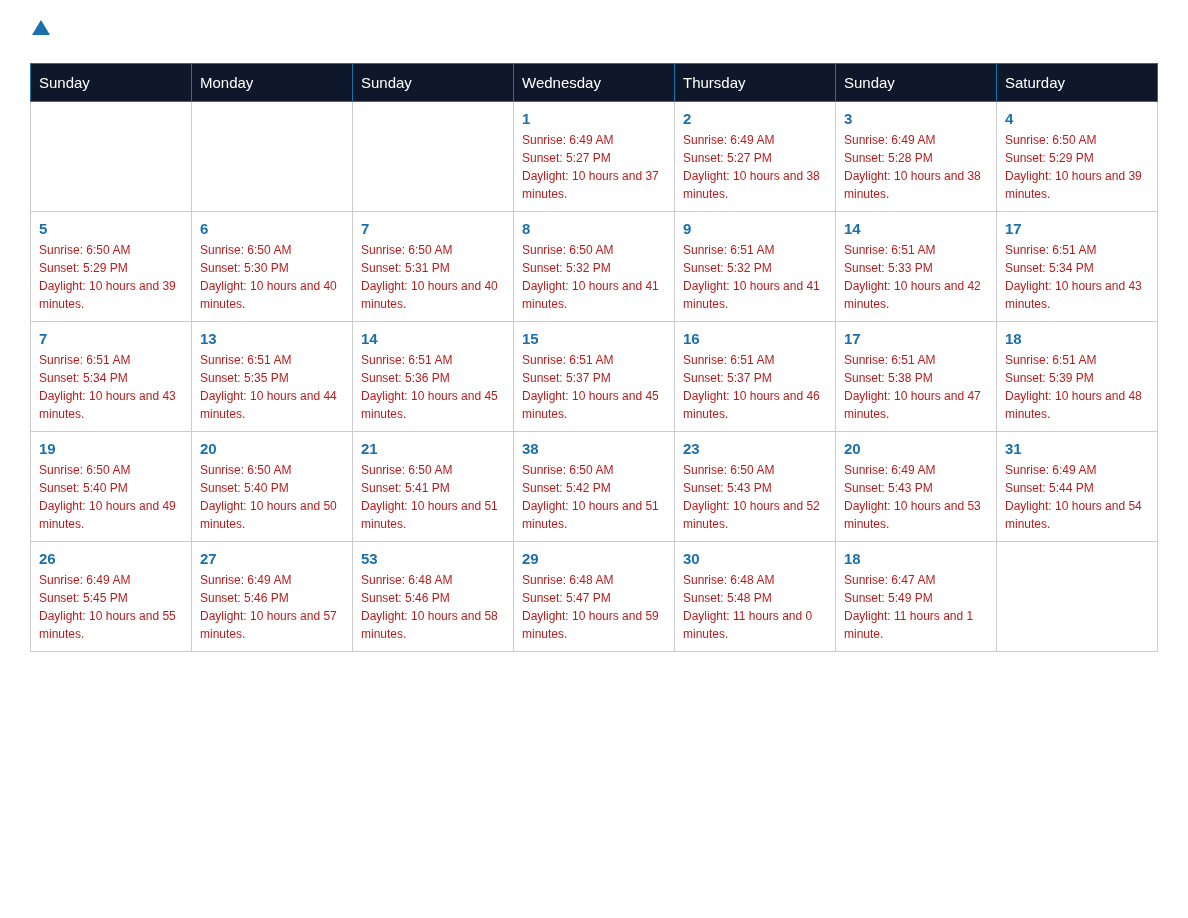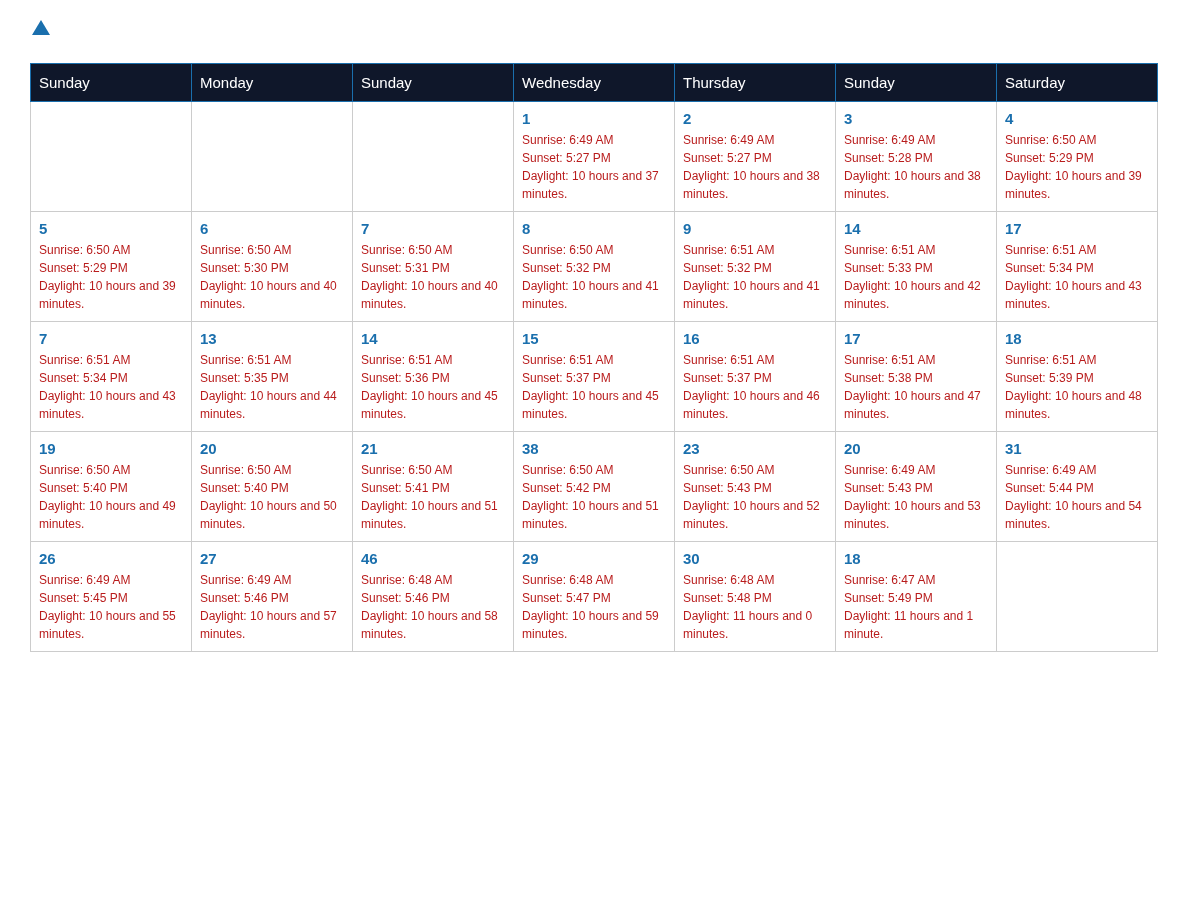--- a/index.html
+++ b/index.html
@@ -218,21 +218,21 @@
       <tr>
         <td>
           <span class="day-number">26</span>
           <div class="day-info">Sunrise: 6:49 AM<br>Sunset: 5:45 PM<br>Daylight: 10 hours and 55 minutes.</div>
         </td>
         <td>
           <span class="day-number">27</span>
           <div class="day-info">Sunrise: 6:49 AM<br>Sunset: 5:46 PM<br>Daylight: 10 hours and 57 minutes.</div>
         </td>
         <td>
-          <span class="day-number">46</span>
+          <span class="day-number">53</span>
           <div class="day-info">Sunrise: 6:48 AM<br>Sunset: 5:46 PM<br>Daylight: 10 hours and 58 minutes.</div>
         </td>
         <td>
           <span class="day-number">29</span>
           <div class="day-info">Sunrise: 6:48 AM<br>Sunset: 5:47 PM<br>Daylight: 10 hours and 59 minutes.</div>
         </td>
         <td>
           <span class="day-number">30</span>
           <div class="day-info">Sunrise: 6:48 AM<br>Sunset: 5:48 PM<br>Daylight: 11 hours and 0 minutes.</div>
         </td>

